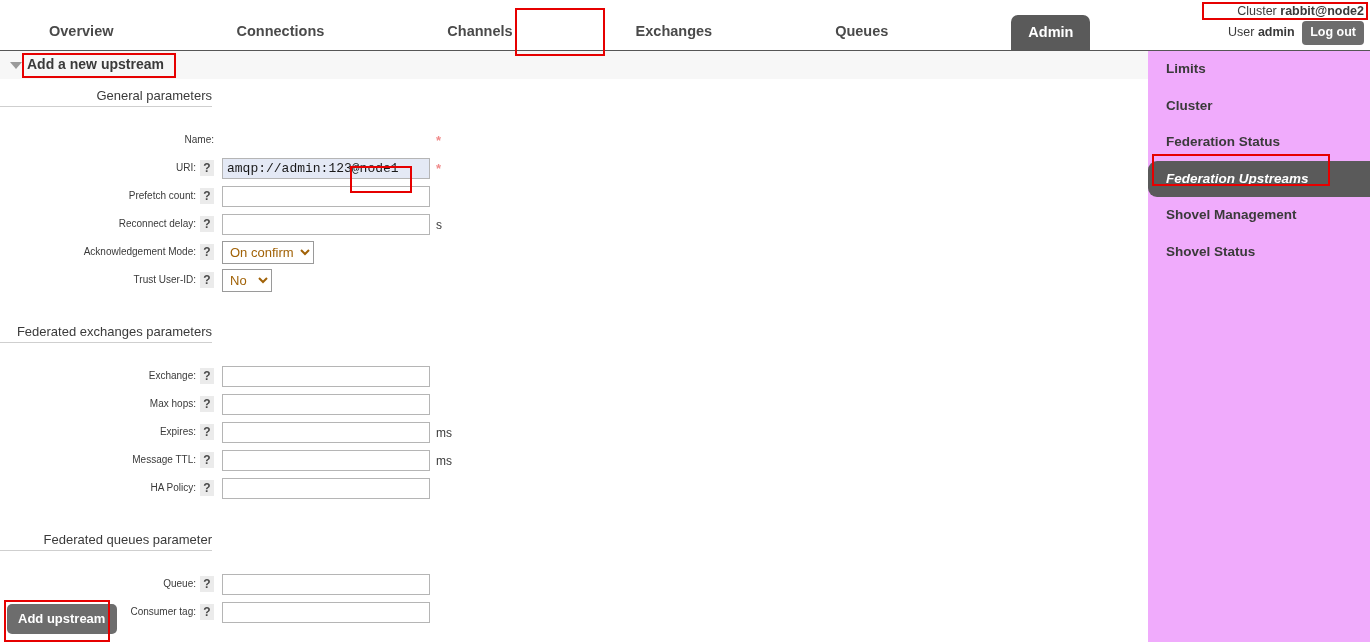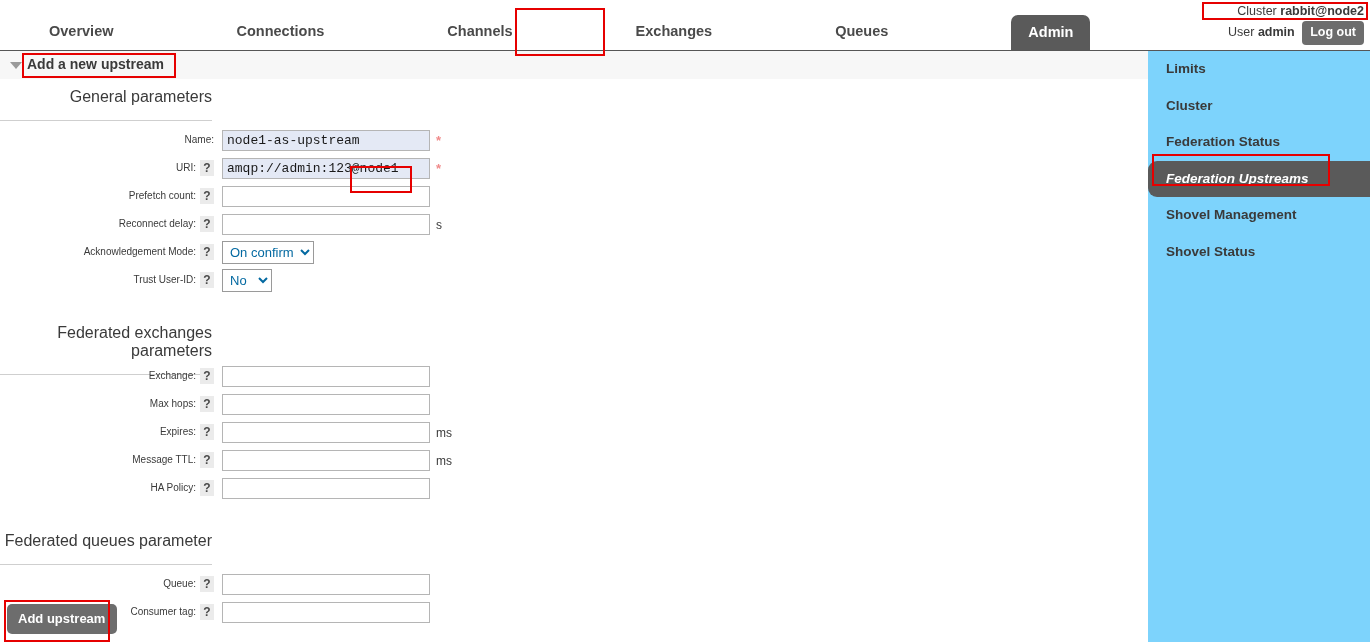--- a/index.html
+++ b/index.html
@@ -99,24 +99,24 @@
 
   .subsec {
     position: relative;
     height: 33px;
   }
   .subsec-label {
     position: absolute;
     left: 0; top: 9px;
     width: 212px;
     text-align: right;
-    font-size: 16px;
+    font-size: 13px;
     color: #3a3a3a;
     border-bottom: 1px solid #cfcfcf;
-    padding-bottom: 14px;
+    padding-bottom: 3px;
   }
 
   .frow {
     position: relative;
     height: 28px;
   }
   .frow-label {
     position: absolute;
     left: 0; top: 5px;
     width: 196px;
@@ -162,21 +162,21 @@
     font-weight: bold;
   }
   .fsel {
     position: absolute;
     left: 222px; top: 0px;
     height: 23px;
     border: 1px solid #9a9a9a;
     background: #ffffff;
     font-family: "Liberation Sans", sans-serif;
     font-size: 13px;
-    color: #0369a1;
+    color: #a16207;
     padding: 1px 3px;
     cursor: pointer;
   }
 
   .submit-btn {
     position: absolute;
     left: 7px; top: 604px;
     background: #6d6d6d;
     color: #ffffff;
     font-size: 13px;
@@ -186,21 +186,21 @@
     padding: 7px 12px 8px 11px;
     cursor: pointer;
     font-family: "Liberation Sans", sans-serif;
   }
 
   
   .sidebar {
     position: absolute;
     left: 1148px; top: 51px;
     width: 222px; height: 591px;
-    background: #7dd3fc;
+    background: #f0abfc;
   }
   .side-item {
     position: relative;
     height: 36.5px;
     padding-left: 18px;
     font-size: 13.5px;
     font-weight: bold;
     color: #3a3a3a;
     line-height: 36.5px;
     cursor: pointer;
@@ -261,21 +261,20 @@
     <div class="section-band-title">Add a new upstream</div>
   </div>
 
   <div class="form-area" id="form-area">
       <div class="subsec">
         <div class="subsec-label">General parameters</div>
       </div>
       <div style="height: 17px;"></div>
       <div class="frow">
         <div class="frow-label" style="width: 214px;">Name:</div>
-        <input type="text" class="fin filled" value="node1-as-upstream" style="">
         <div class="req">*</div>
       </div>
       <div class="frow">
         <div class="frow-label">URI:</div>
         <div class="help" style="left: 200px;">?</div>
         <input type="text" class="fin filled" value="amqp://admin:123@node1" style="">
         <div class="req">*</div>
       </div>
       <div class="frow">
         <div class="frow-label">Prefetch count:</div>

